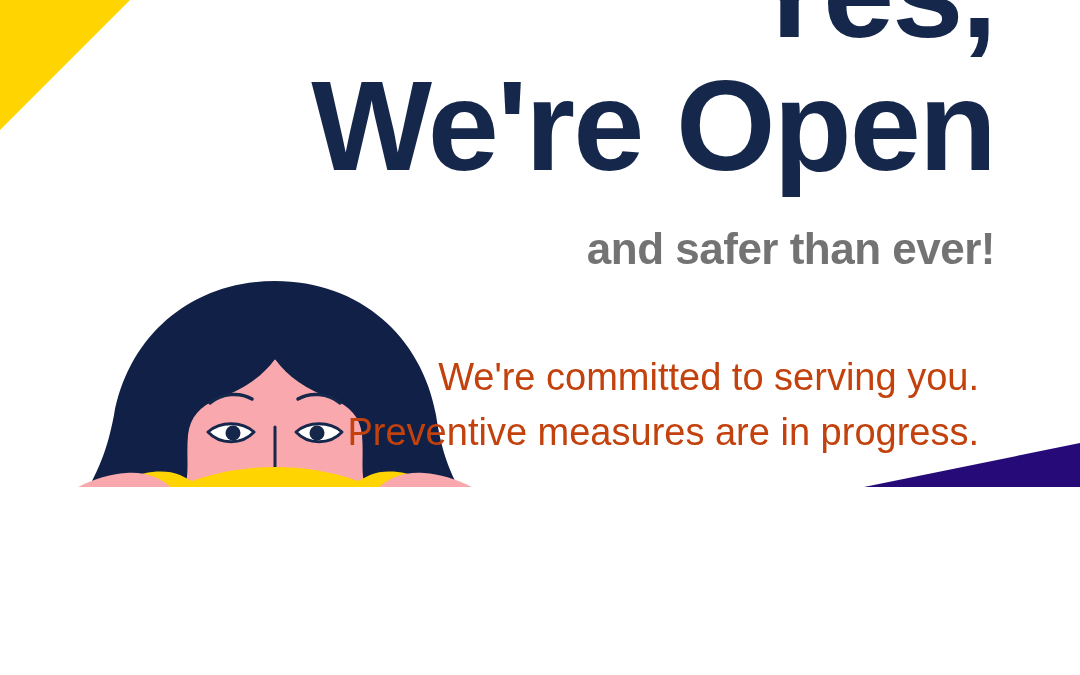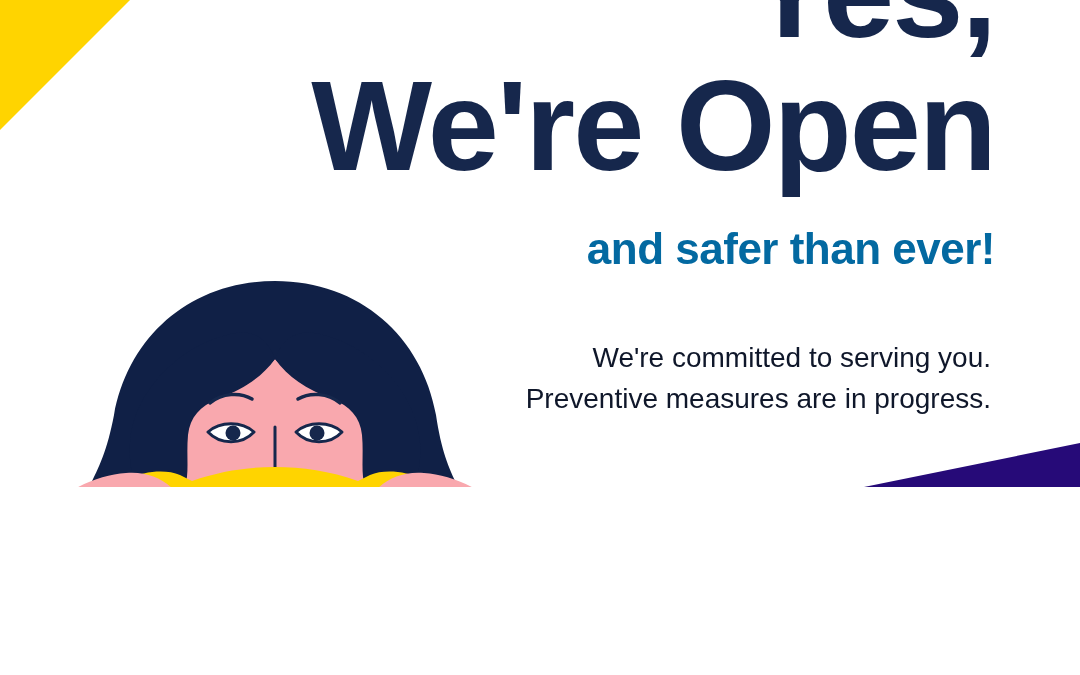--- a/index.html
+++ b/index.html
@@ -52,30 +52,30 @@
     color: #16274C;
     font-size: 128px;
     line-height: 1.04;
     font-weight: 700;
     letter-spacing: -2px;
     white-space: pre-line;
   }
   .subhead {
     margin: 0;
     padding-top: 32px;
-    color: #0369a1;
+    color: #737373;
     font-size: 44px;
     font-weight: 700;
     letter-spacing: -0.5px;
   }
   .body-copy {
-    margin: 4px;
+    margin: 16px;
     padding-top: 60px;
-    color: #0f172a;
-    font-size: 28px;
+    color: #c2410c;
+    font-size: 38px;
     font-weight: 400;
     line-height: 1.45;
     white-space: pre-line;
   }
 
   
   .illustration {
     position: absolute;
     left: 40px;
     top: 275px;

